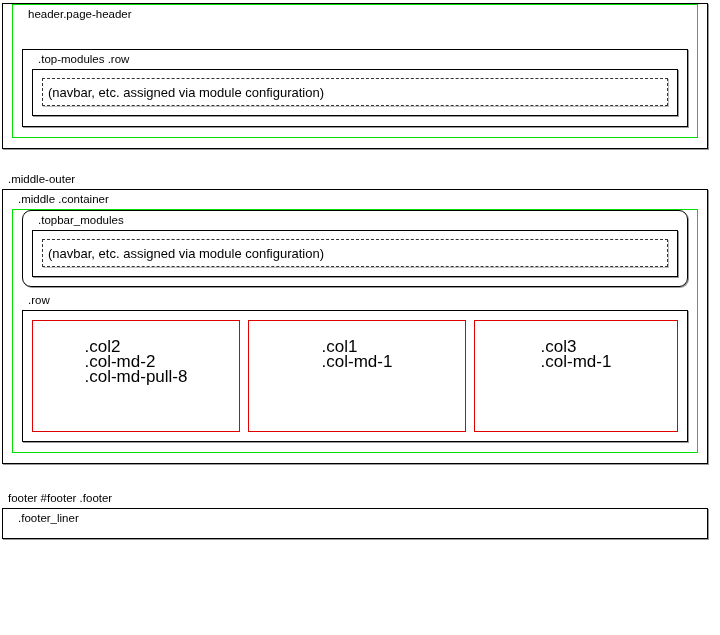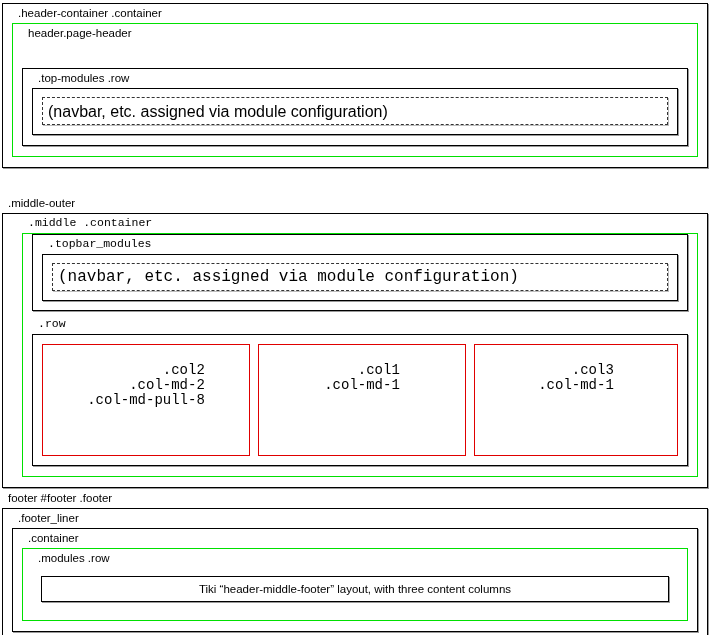--- a/index.html
+++ b/index.html
@@ -79,43 +79,43 @@
     margin-top: 25px;
   }
 
   #top-modules > .box-body {
     padding: 8px 9px 9px 9px;
   }
 
   .placeholder-dashed {
     height: 28px;
     line-height: 27px;
-    font-size: 16px;
+    font-size: 13px;
     padding-left: 5px;
     white-space: nowrap;
   }
 
   
   #middle-outer {
     position: absolute;
     left: 2px;
-    top: 194px;
+    top: 170px;
     width: 706px;
   }
   #middle-outer > .box-body {
-    padding: 0 9px 10px 19px;
-    font-family: Liberation Mono, monospace;
+    padding: 0 9px 10px 9px;
   }
 
   #middle-container > .box-body {
     padding: 0 9px 10px 9px;
   }
 
   #topbar-row > .box-body {
     padding: 0 9px 9px 9px;
+    border-radius: 9px;
   }
 
   #topbar-modules > .box-body {
     padding: 8px 9px 9px 9px;
   }
 
   #content-row {
     margin-top: 4px;
   }
   #content-row > .box-body {
@@ -125,23 +125,23 @@
   }
 
   .col {
     height: 112px;
     display: flex;
     align-items: flex-start;
     justify-content: center;
     padding-top: 18px;
   }
   .col .col-text {
-    font-size: 14px;
+    font-size: 17px;
     line-height: 15px;
-    text-align: right;
+    text-align: left;
     white-space: pre-line;
   }
   #col2 { flex: 0 0 208px; }
   #col1 { flex: 1 1 auto; }
   #col3 { flex: 0 0 204px; }
 
   
   #footer-outer {
     position: absolute;
     left: 2px;
@@ -177,21 +177,20 @@
 </style>
 </head>
 <body>
 
 <div class="diagram">
 
   <div class="box frame-black" id="header-outer">
     <div class="box-body">
 
       <div class="box frame-green" id="header-container">
-        <span class="box-label">.header-container .container</span>
         <div class="box-body">
 
           <div class="box frame-black" id="page-header">
             <span class="box-label">header.page-header</span>
             <div class="box-body">
 
               <div class="box frame-black" id="top-modules">
                 <span class="box-label">.top-modules .row</span>
                 <div class="box-body">
                   <div class="frame-dashed placeholder-dashed">(navbar, etc. assigned via module configuration)</div>
@@ -256,35 +255,18 @@
 
     </div>
   </div>
 
   <div class="box frame-black" id="footer-outer">
     <span class="box-label">footer #footer .footer</span>
     <div class="box-body">
 
       <div class="box frame-black" id="footer-liner">
         <span class="box-label">.footer_liner</span>
-        <div class="box-body">
-
-          <div class="box frame-green" id="footer-container">
-            <span class="box-label">.container</span>
-            <div class="box-body">
-
-              <div class="box" id="footer-modules">
-                <span class="box-label">.modules .row</span>
-                <div class="box-body">
-                  <div class="footer-caption-box">Tiki “header-middle-footer” layout, with three content columns</div>
-                </div>
-              </div>
-
-            </div>
-          </div>
-
-        </div>
       </div>
 
     </div>
   </div>
 
 </div>
 
 </body></html>

